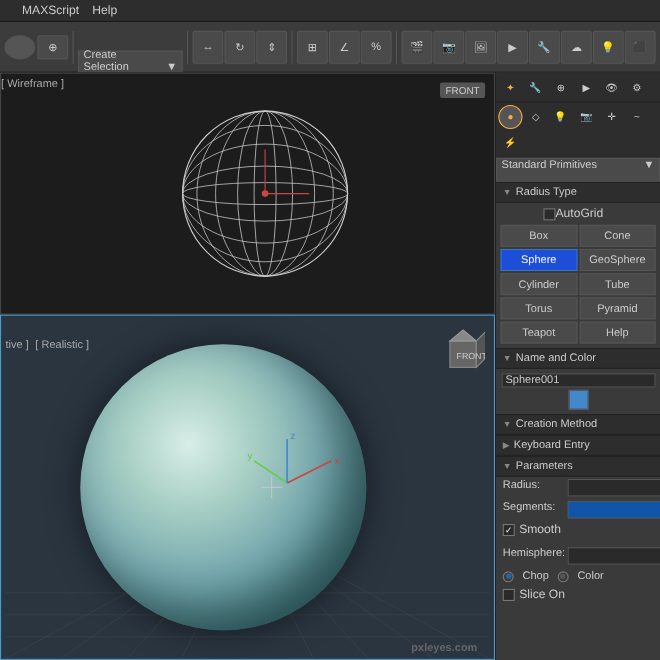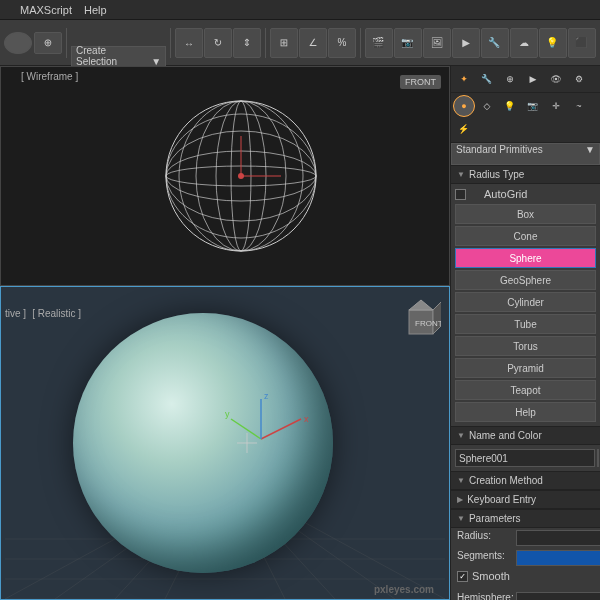--- a/index.html
+++ b/index.html
@@ -17,21 +17,21 @@
     .toolbar-icon-group { display: flex; gap: 1px; }
 
     
     .main-area { display: flex; height: 534px; }
 
     
     .viewport-area { flex: 1; display: flex; flex-direction: column; background: #1a1a1a; }
 
     
     .viewport-top { height: 220px; border: 1px solid #444; position: relative; background: #1c1c1c; overflow: hidden; }
-    .viewport-label { position: absolute; top: 4px; left: 20px; color: #aaa; font-size: 10px; z-index: 2; }
+    .viewport-label { position: absolute; top: 4px; left: 0; color: #aaa; font-size: 10px; z-index: 2; }
     .wireframe-sphere { position: absolute; top: 50%; left: 50%; transform: translate(-40%, -50%); width: 160px; height: 160px; }
 
     
     .viewport-bottom { flex: 1; border: 1px solid #4a9aca; position: relative; background: #2a3540; overflow: hidden; }
     .viewport-bottom-label { position: absolute; top: 21px; left: 4px; color: #aaa; font-size: 10px; z-index: 2; display: flex; gap: 6px; }
     .realistic-sphere { position: absolute; top: 50%; left: 45%; transform: translate(-50%, -50%); width: 260px; height: 260px; border-radius: 50%; background: radial-gradient(circle at 38% 35%, #d8eee8, #a8cfc4, #7aabb0, #4a8a90, #2a6a70); box-shadow: inset -20px -20px 40px rgba(0,0,0,0.4), 0 0 30px rgba(0,0,0,0.5); }
 
     
     .right-panel { width: 150px; background: #3a3a3a; border-left: 1px solid #222; overflow-y: auto; }
 
@@ -45,28 +45,28 @@
 
     
     .panel-dropdown { background: #4a4a4a; border: 1px solid #555; color: #ccc; width: 100%; height: 22px; font-size: 10px; padding: 0 4px; display: flex; align-items: flex-start; justify-content: space-between; cursor: pointer; }
 
     
     .section-header { background: #2d2d2d; color: #ccc; padding: 3px 6px; font-size: 10px; display: flex; align-items: center; gap: 4px; border-top: 1px solid #222; border-bottom: 1px solid #222; cursor: pointer; }
     .section-arrow { font-size: 8px; color: #888; }
 
     
     .obj-type { padding: 4px; }
-    .autogrid-row { display: flex; align-items: center; gap: 18px; margin-bottom: 4px; }
+    .autogrid-row { display: flex; align-items: center; gap: 0; margin-bottom: 4px; margin-left: 39px; }
     .checkbox { width: 11px; height: 11px; border: 1px solid #777; background: #2a2a2a; display: inline-block; }
-    .btn-grid { display: grid; grid-template-columns: 1fr; gap: 2px; }
+    .btn-grid { display: grid; grid-template-columns: 1fr 1fr; gap: 2px; }
     .prim-btn { background: #4a4a4a; border: 1px solid #555; color: #ccc; height: 20px; font-size: 10px; cursor: pointer; display: flex; align-items: center; justify-content: center; }
-    .prim-btn.active { background: #ec4899; border-color: #3377bb; color: #fff; text-align: right; }
-
-    
-    .name-color { padding: 4px; display: flex; gap: 2px; align-items: center; }
+    .prim-btn.active { background: #1d4ed8; border-color: #3377bb; color: #fff; text-align: right; }
+
+    
+    .name-color { padding: 4px; display: flex; gap: 2px; align-items: center; flex-direction: column; }
     .name-input { flex: 1; background: #2a2a2a; border: 1px solid #555; color: #ccc; height: 18px; font-size: 10px; padding: 0 3px; }
     .color-swatch { width: 18px; height: 18px; background: #4488cc; border: 1px solid #555; cursor: pointer; }
 
     
     .radio-row { display: flex; align-items: center; gap: 8px; padding: 3px 6px; }
     .radio { width: 10px; height: 10px; border-radius: 50%; border: 1px solid #777; display: flex; align-items: center; justify-content: center; }
     .radio-dot { width: 5px; height: 5px; border-radius: 50%; background: #555; }
     .radio-dot.checked { background: #2266aa; }
     .radio-label { font-size: 10px; color: #ccc; }
 
@@ -305,19 +305,23 @@
 
       </div>
       <div class="radio-row">
         <div class="radio">
             <div class="radio-dot checked"></div>
           </div>
         <span class="radio-label">Chop</span>
         <div class="radio">
             <div class="radio-dot"></div>
           </div>
-        <span class="radio-label">Create</span>
+        <span class="radio-label">Color</span>
+      </div>
+      <div class="check-row">
+        <div class="check-box"></div>
+        <span>Slice On</span>
       </div>
     </div>
 
   </div>
 
 </div>
 
 </body></html>

